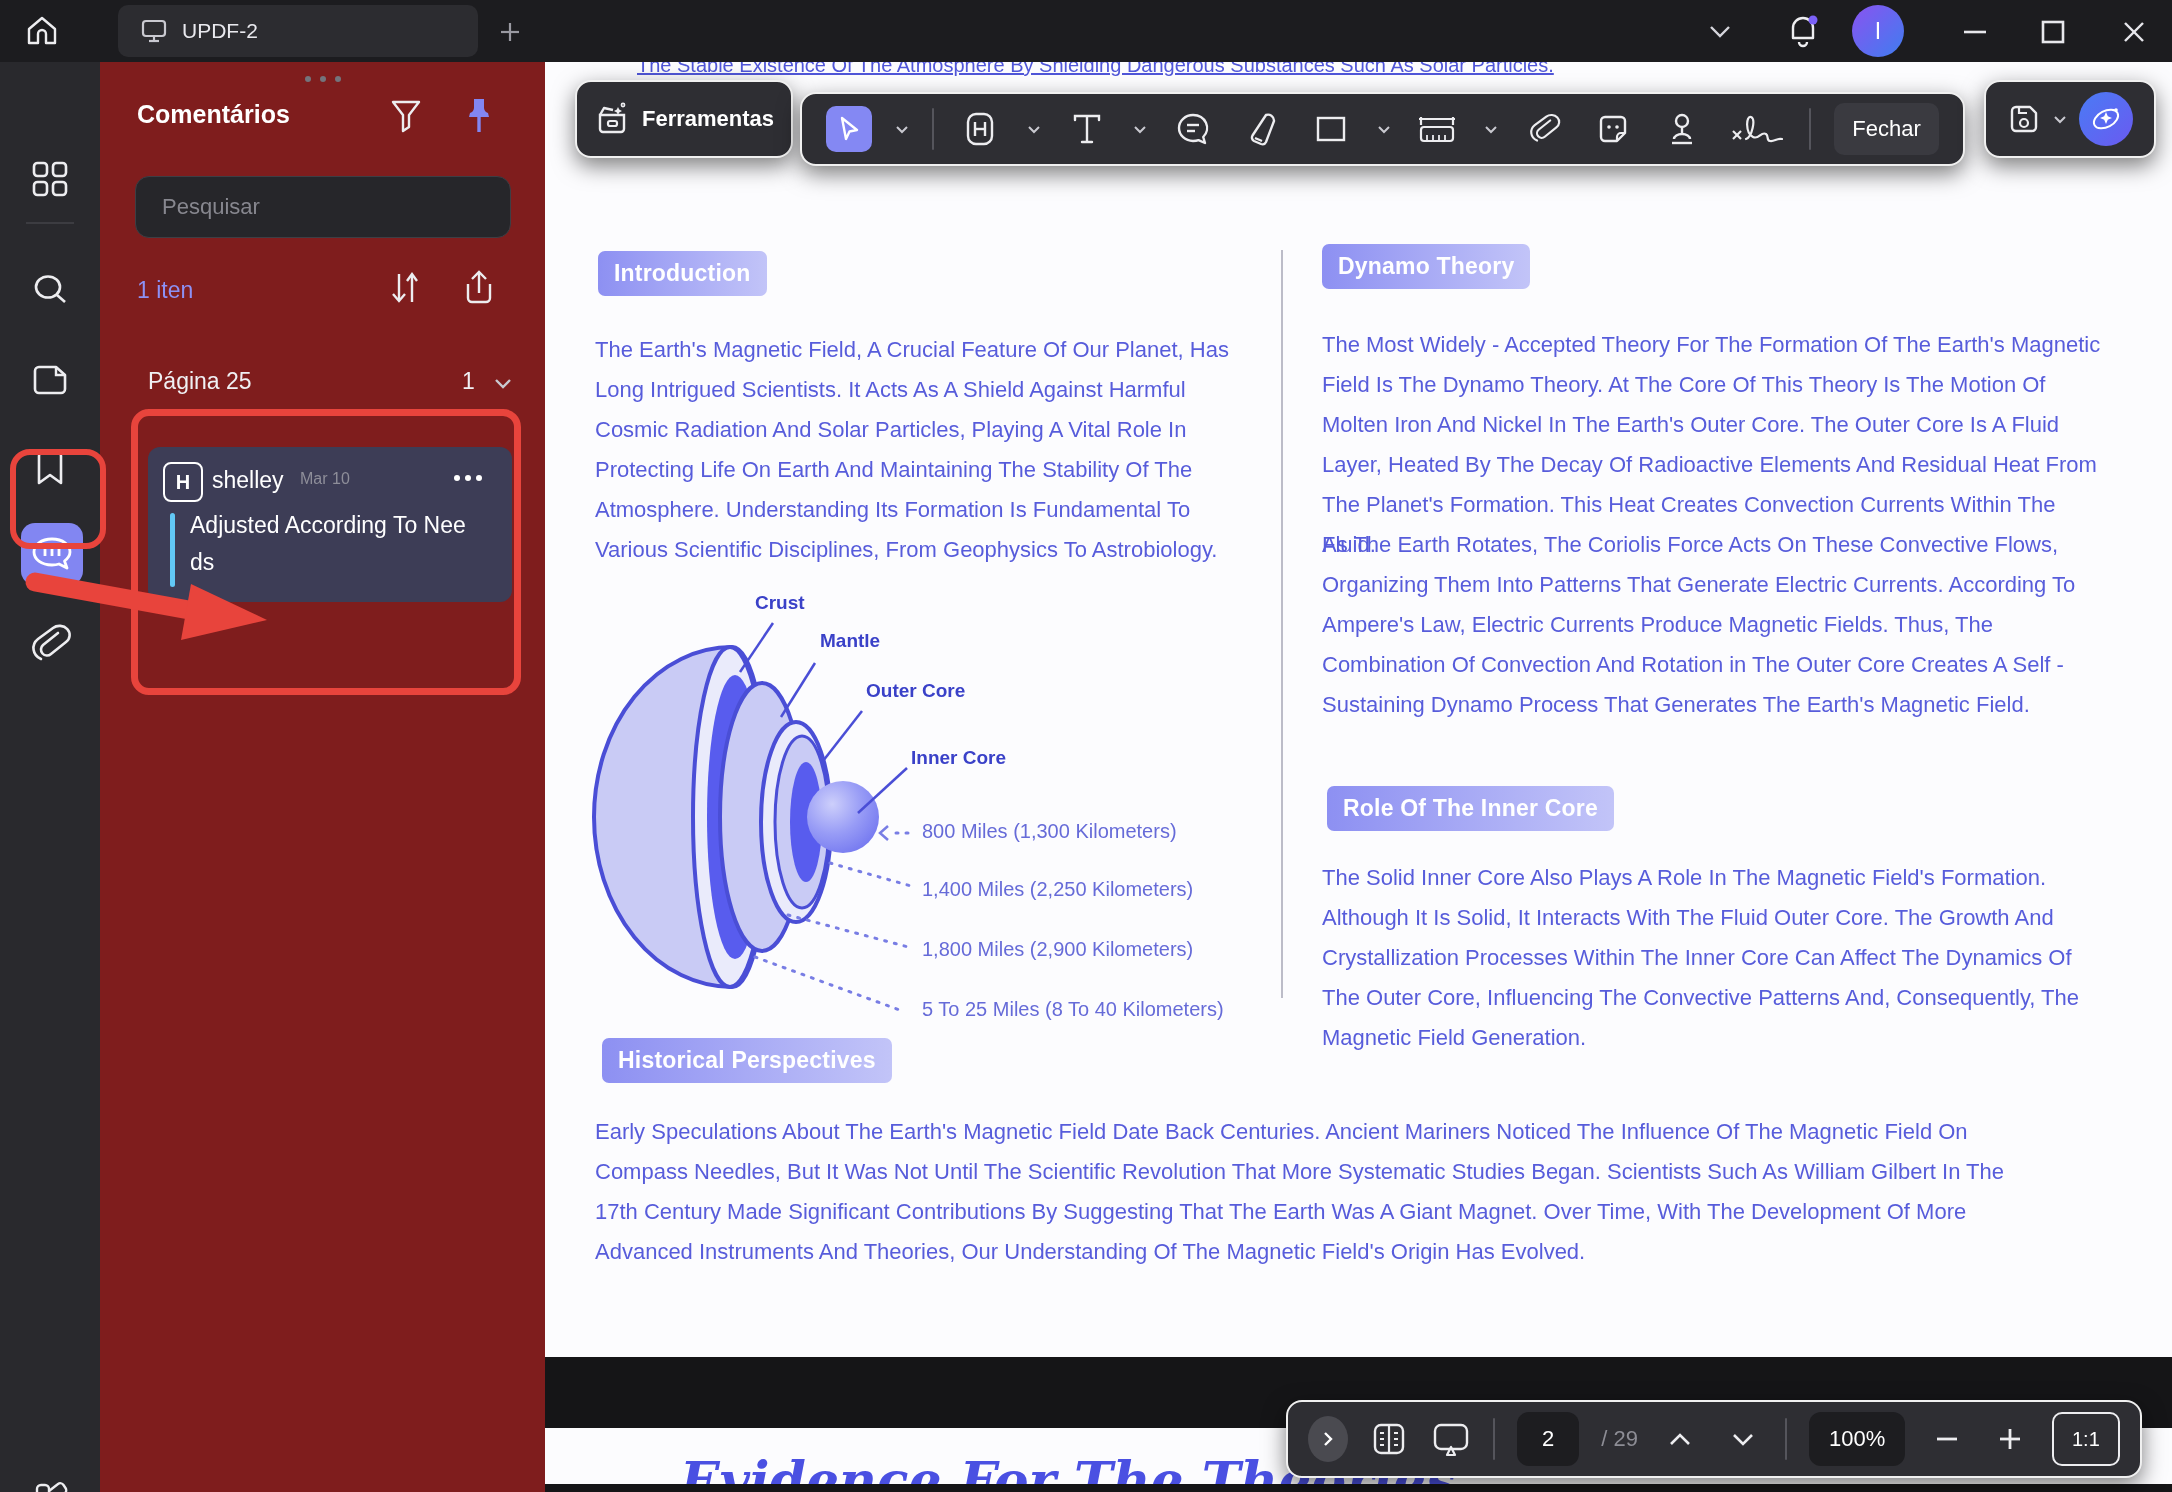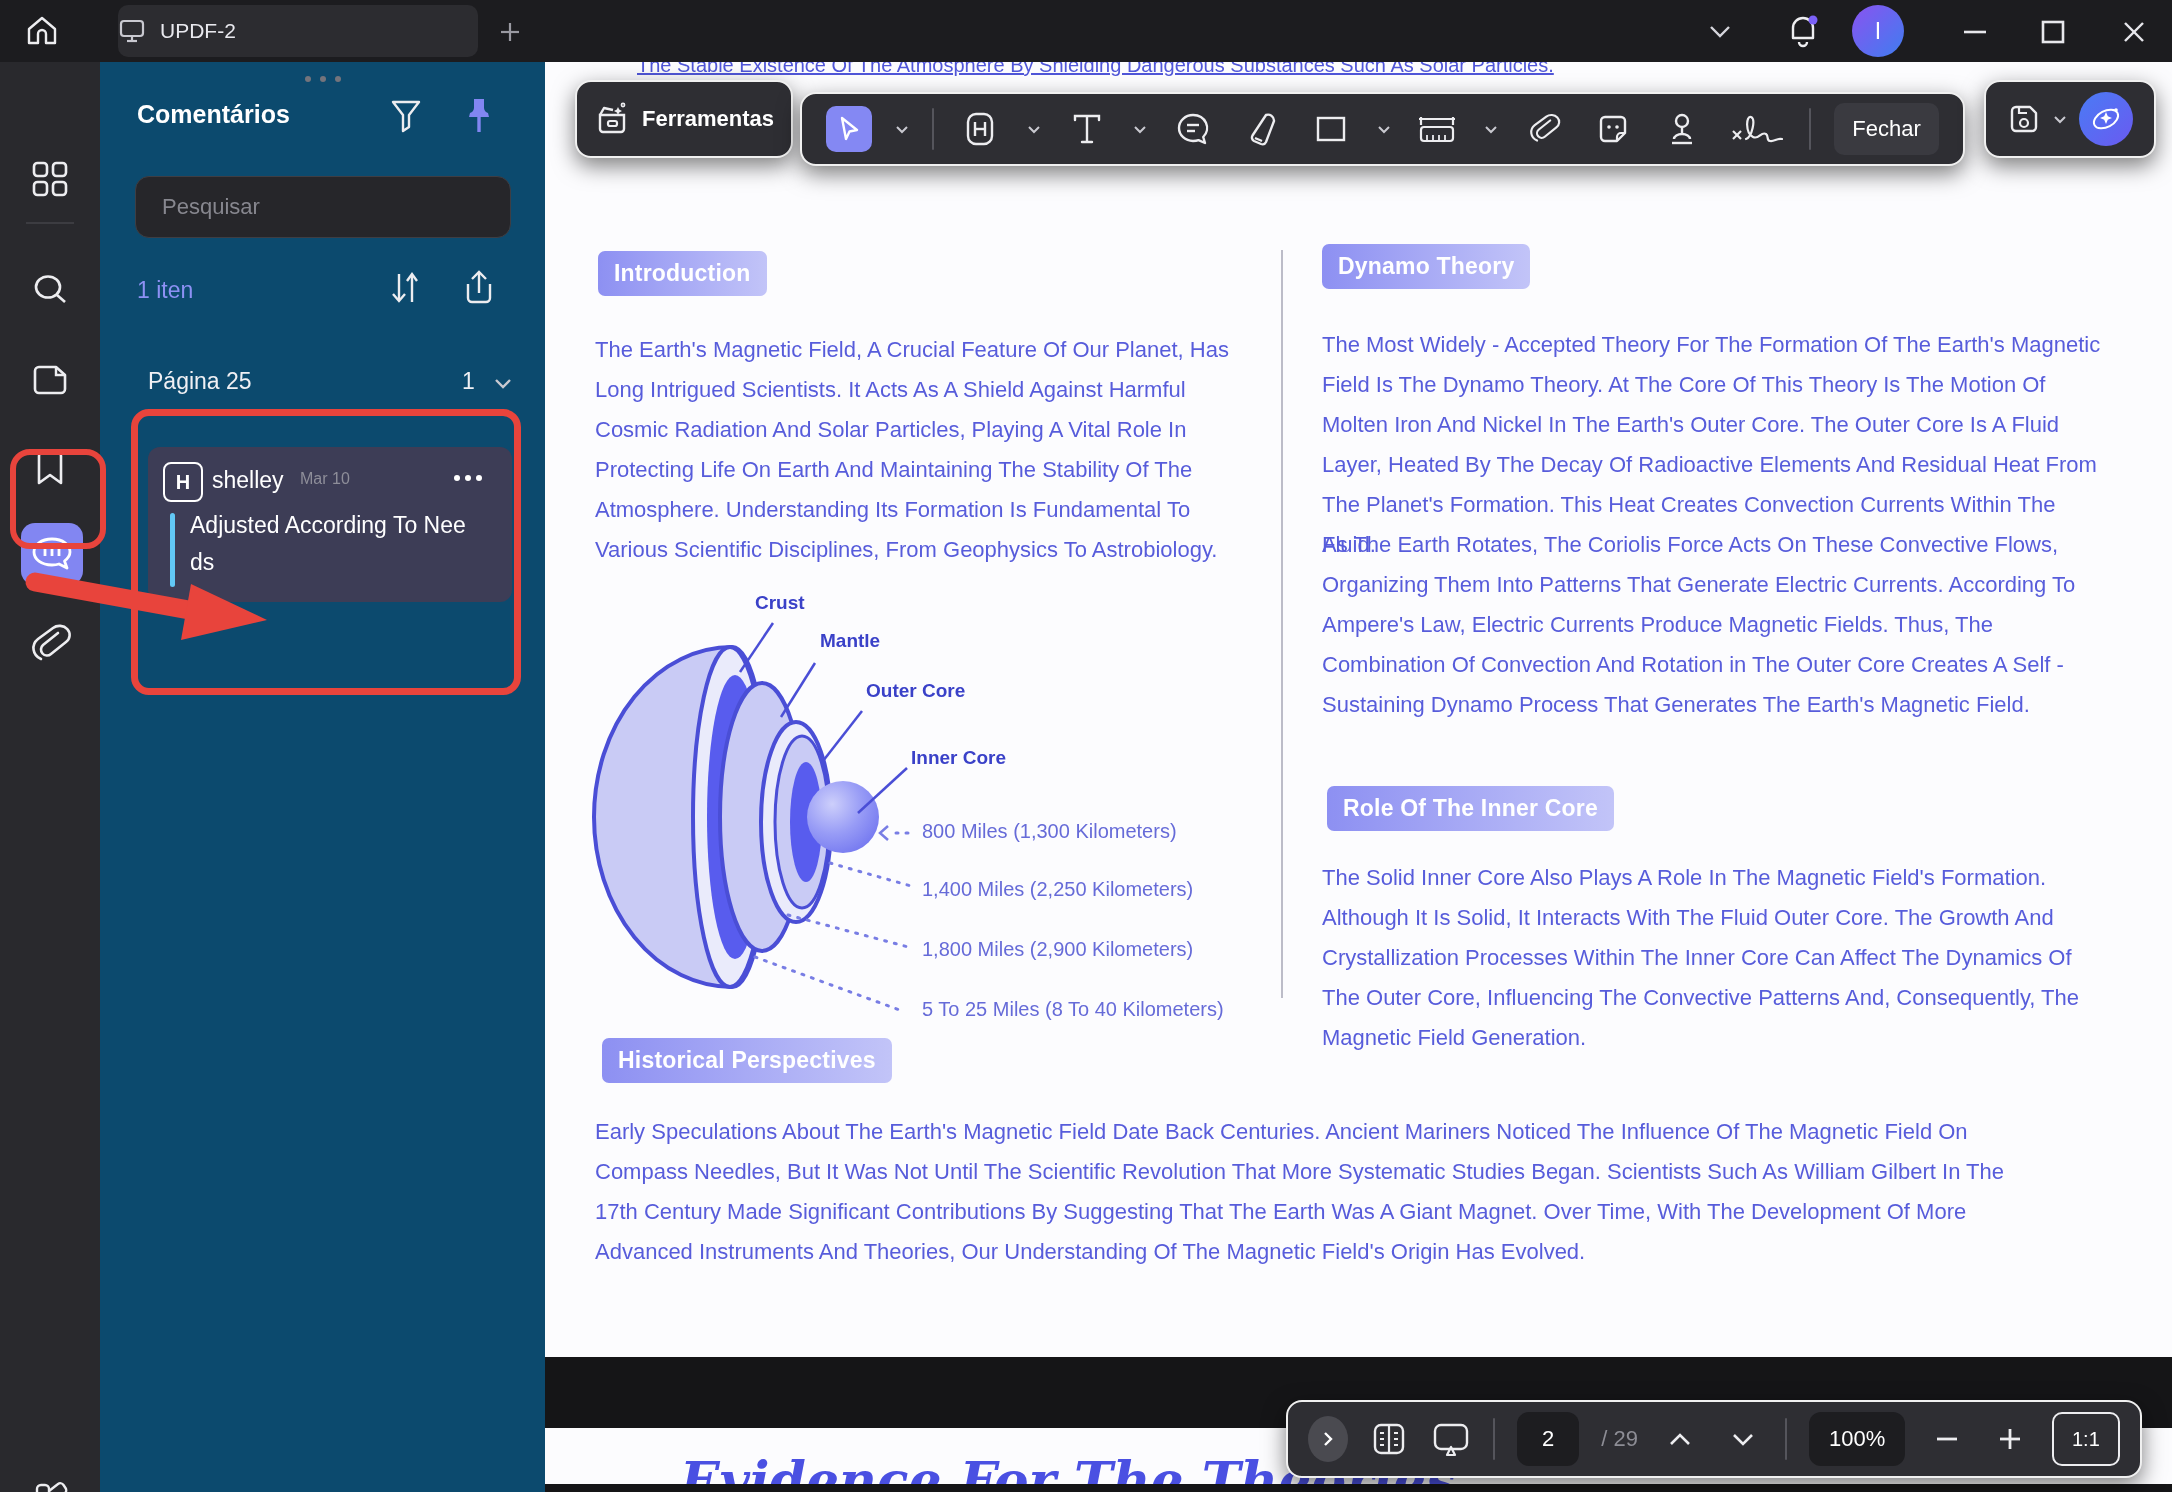--- a/index.html
+++ b/index.html
@@ -95,21 +95,21 @@
               font-style:italic;font-weight:bold;font-size:52px;color:#4a50e2;">Evidence For The Theories</div>
 </div>
 
 <div class="abs" style="left:0;top:0;width:2172px;height:62px;background:#1c1c1f;z-index:50;">
   <div class="abs ic" style="left:14px;top:4px;width:56px;height:54px;">
     <svg width="34" height="34" viewBox="0 0 34 34">
       <path d="M4 15 L17 4 L30 15 V29 H21 V20 a4 4 0 0 0 -8 0 V29 H4 Z" fill="none" stroke="#ededf0" stroke-width="2.4" stroke-linejoin="round"></path>
     </svg>
   </div>
   <div class="abs" style="left:118px;top:5px;width:360px;height:52px;background:#2c2c30;border-radius:10px;
-              display:flex;align-items:center;gap:14px;box-sizing:border-box;">
+              display:flex;align-items:center;gap:14px;padding-left:22px;box-sizing:border-box;">
     <svg width="28" height="26" viewBox="0 0 28 26">
       <rect x="3" y="3" width="22" height="15" rx="3" fill="none" stroke="#c9c9d0" stroke-width="2.2"></rect>
       <line x1="14" y1="18" x2="14" y2="23" stroke="#c9c9d0" stroke-width="2.2"></line>
       <line x1="9" y1="23" x2="19" y2="23" stroke="#c9c9d0" stroke-width="2.2"></line>
     </svg>
     <span style="font-size:21px;color:#e9e9ee;">UPDF-2</span>
   </div>
   <div class="abs ic" style="left:492px;top:14px;width:36px;height:36px;">
     <svg width="24" height="24" viewBox="0 0 24 24">
       <line x1="12" y1="3" x2="12" y2="21" stroke="#9a9aa2" stroke-width="2.2"></line>
@@ -193,21 +193,21 @@
   <div class="abs ic" style="left:24px;top:1411px;width:52px;height:52px;">
     <svg width="42" height="40" viewBox="0 0 42 40">
       <rect x="8" y="6" width="12" height="28" rx="4" fill="none" stroke="#ededf0" stroke-width="2.4"></rect>
       <path d="M20 12 l9 -7 a4 4 0 0 1 5.5 1 l2 3 a4 4 0 0 1 -1 5.5 L20 30" fill="none" stroke="#ededf0" stroke-width="2.4"></path>
       <path d="M24 22 l12 -2 a4 4 0 0 1 4.5 3.5 l0.3 2 a4 4 0 0 1 -3.5 4.5 L16 33" fill="none" stroke="#ededf0" stroke-width="2.4"></path>
       <circle cx="13" cy="28" r="1.8" fill="#ededf0"></circle>
     </svg>
   </div>
 </div>
 
-<div class="abs" style="left:100px;top:62px;width:445px;height:1430px;background:#0c4a6e;z-index:31;">
+<div class="abs" style="left:100px;top:62px;width:445px;height:1430px;background:#7f1d1d;z-index:31;">
   <svg class="abs" style="left:200px;top:12px;" width="46" height="10" viewBox="0 0 46 10">
     <circle cx="8" cy="5" r="3" fill="#74747c"></circle>
       <circle cx="23" cy="5" r="3" fill="#74747c"></circle>
       <circle cx="38" cy="5" r="3" fill="#74747c"></circle>
   </svg>
   <div class="abs" style="left:37px;top:38px;font-size:25px;font-weight:bold;color:#fff;">Comentários</div>
   <div class="abs ic" style="left:284px;top:32px;width:44px;height:44px;">
     <svg width="32" height="34" viewBox="0 0 32 34">
       <path d="M3 3 H29 L19 16 V28 l-6 4 V16 Z" fill="none" stroke="#ededf0" stroke-width="2.4" stroke-linejoin="round"></path>
     </svg>

